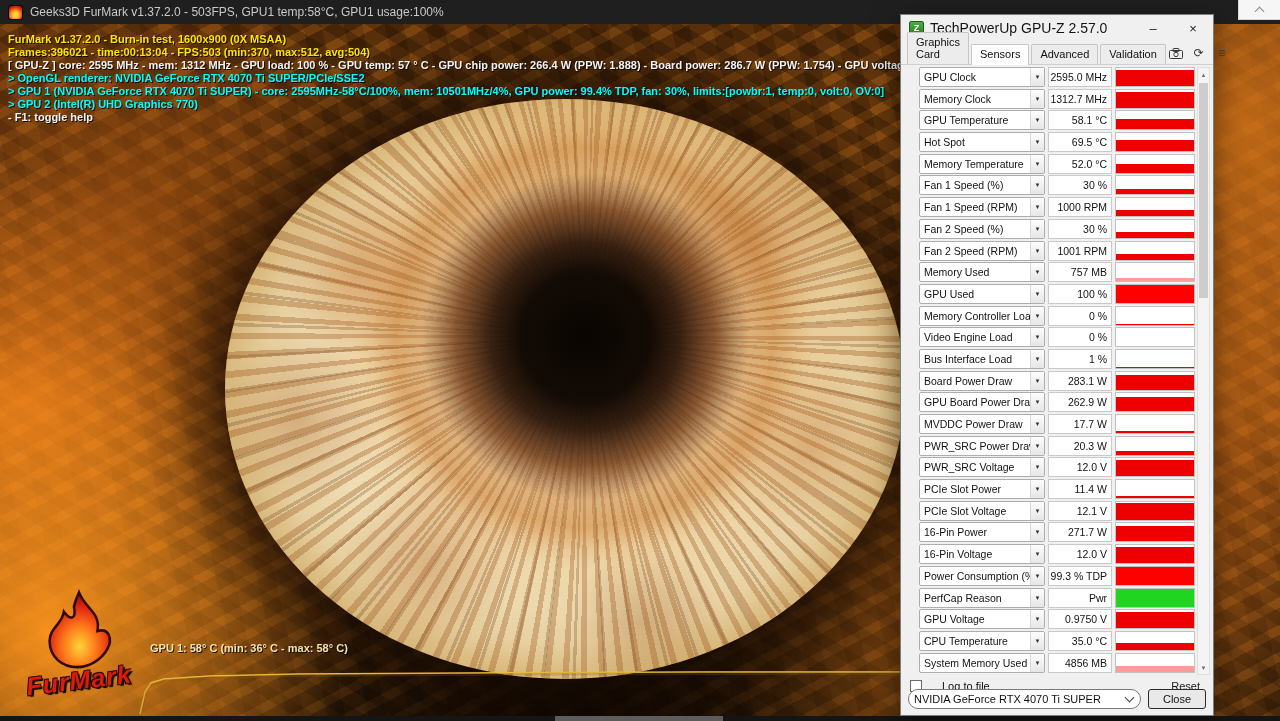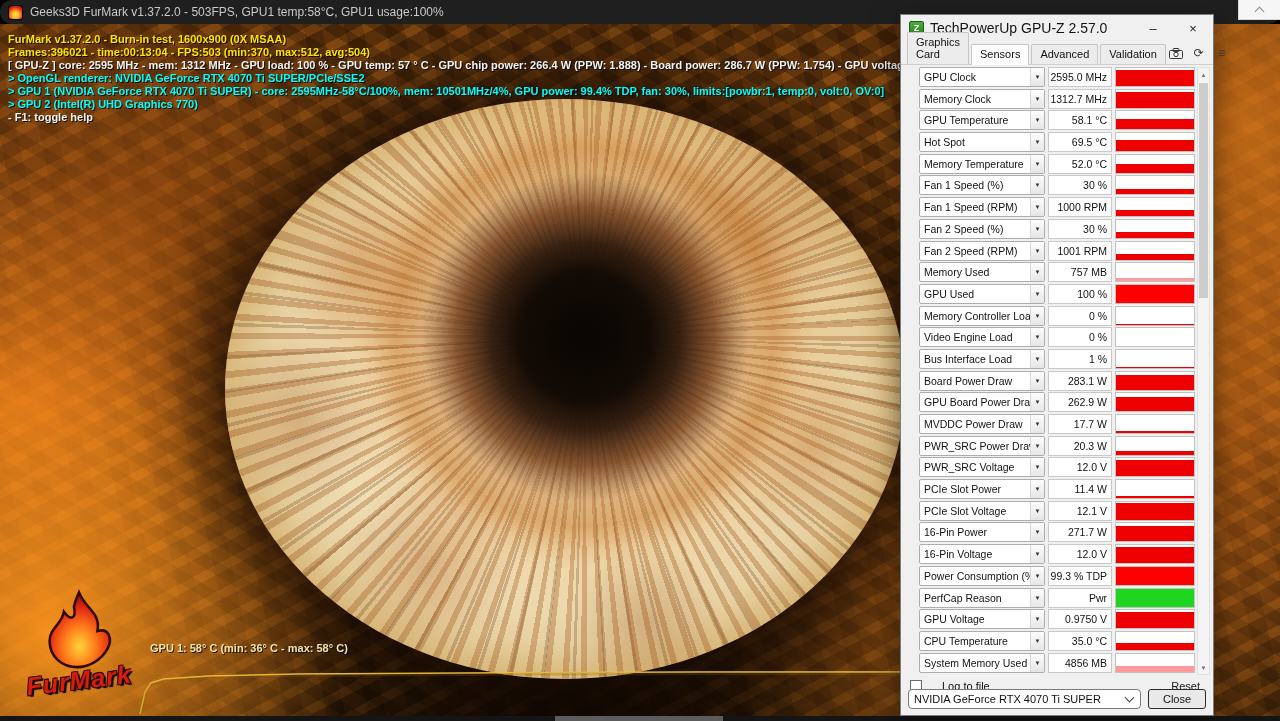--- a/index.html
+++ b/index.html
@@ -3,21 +3,21 @@
 <meta charset="utf-8">
 <title>FurMark + GPU-Z</title>
 <style>
   html,body{margin:0;padding:0;background:#000;}
   *{box-sizing:border-box;}
   .screen{position:relative;width:1280px;height:721px;overflow:hidden;
     font-family:"Liberation Sans","DejaVu Sans",sans-serif;}
 
   
   .fm-titlebar{position:absolute;top:0;left:0;width:1280px;height:24px;background:#1f1f1f;
-    display:flex;align-items:center;gap:7px;padding:0 8px;color:#c9c9c9;font-size:12px;z-index:2;border-radius:12px;}
+    display:flex;align-items:center;gap:7px;padding:0 8px;color:#c9c9c9;font-size:12px;z-index:2;}
   .fm-icon{width:15px;height:15px;border-radius:3px;flex:0 0 auto;
     background:radial-gradient(circle at 50% 68%,#ffd23a 0 22%,#ff7a1a 46%,#d31f0f 74%,#6e0b05 100%);
     border:1px solid #000;}
 
   .scene{position:absolute;top:24px;left:0;width:1280px;height:692px;overflow:hidden;z-index:1;
     background-color:#3a2008;
     background-image:
       radial-gradient(circle at 4% 88%, rgba(255,150,30,.95), rgba(255,150,30,0) 22%),
       radial-gradient(circle at 2% 55%, rgba(235,125,25,.85), rgba(235,125,25,0) 18%),
       radial-gradient(circle at 10% 28%, rgba(150,75,15,.8), rgba(150,75,15,0) 20%),
@@ -97,21 +97,21 @@
   .vs-arrow{height:13px;display:flex;align-items:center;justify-content:center;font-size:6px;color:#6f6f6f;}
   .vs-thumb{position:absolute;left:1px;right:1px;top:15px;height:215px;background:#cdcdcd;}
 
   .gz-footer1{position:absolute;left:9px;right:9px;top:663px;height:16px;
     display:flex;align-items:center;justify-content:space-between;}
   .chk-wrap{display:flex;align-items:center;gap:20px;}
   .chk-box{width:12px;height:12px;background:#fff;border:1px solid #6b6b6b;}
   .reset-btn{color:#1a1a1a;padding:1px 4px;}
 
   .gz-footer2{position:absolute;left:7px;right:7px;bottom:6px;height:20px;display:flex;gap:7px;}
-  .gpu-combo{flex:1;background:#fff;border:1px solid #7a7a7a;border-radius:4px;
+  .gpu-combo{flex:1;background:#fff;border:1px solid #7a7a7a;border-radius:10px;
     display:flex;align-items:center;justify-content:space-between;padding:0 7px 0 5px;white-space:nowrap;overflow:hidden;}
   .chev{width:7px;height:7px;border-right:1.5px solid #444;border-bottom:1.5px solid #444;
     transform:rotate(45deg);margin-top:-3px;flex:0 0 auto;}
   .close-btn{width:58px;background:#e9e9e9;border:1px solid #2b2b2b;border-radius:3px;
     display:flex;align-items:center;justify-content:center;font-size:11px;}
 
   
   .corner-box{position:absolute;top:0;right:0;width:42px;height:20px;background:#f6f6f6;
     border-left:1px solid #d8d8d8;border-bottom:1px solid #d8d8d8;z-index:11;
     display:flex;align-items:center;justify-content:center;}

